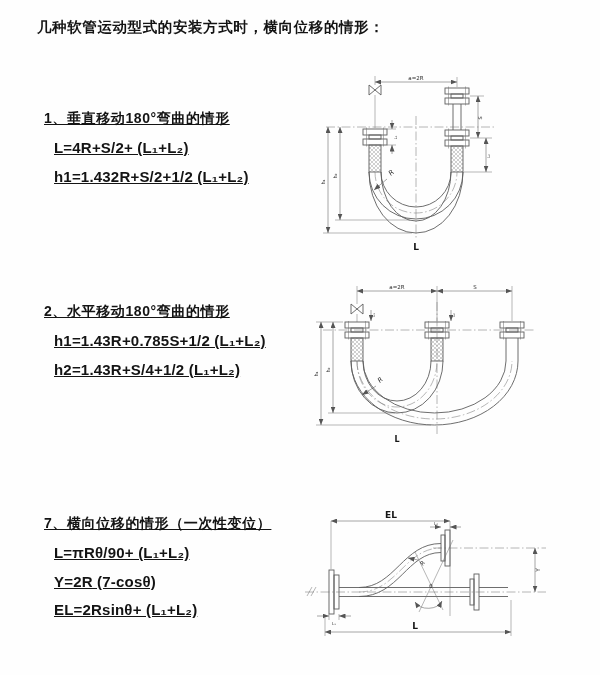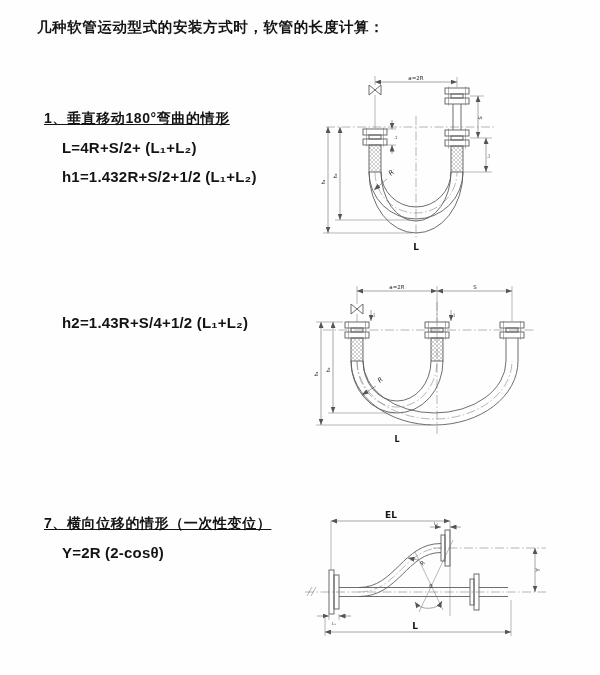--- a/index.html
+++ b/index.html
@@ -10,42 +10,42 @@
   }
   .doc-title {
     position:absolute; left:37px; top:18px;
     font-size:14.5px; font-weight:700; letter-spacing:.6px; white-space:nowrap;
   }
   .section { position:absolute; left:44px; }
   #section-1 { top:110px; }
   #section-2 { top:303px; }
   #section-3 { top:515px; }
   .sec-heading { font-size:14px; font-weight:700; letter-spacing:.6px; white-space:nowrap;text-decoration:underline; }
-  .formulas { margin:6px 0 0 18px; }
+  .formulas { margin:6px 0 0 10px;text-decoration:underline; }
   .formula {
     font-size:15px; font-weight:700; line-height:28.5px;
     letter-spacing:.2px; white-space:nowrap;
   }
   .diagram { position:absolute; }
   #diagram-1 { left:312px; top:74px; }
   #diagram-2 { left:305px; top:282px; }
   #diagram-3 { left:303px; top:508px; }
   
   .s    { stroke:#5e5e5e; stroke-width:.9;  fill:none; }
   .thin { stroke:#6e6e6e; stroke-width:.5;  fill:none; }
   .dim  { stroke:#5c5c5c; stroke-width:.55; fill:none; }
   .cl   { stroke:#7a7a7a; stroke-width:.55; fill:none; stroke-dasharray:9 2.5 1.5 2.5; }
   .lbl  { font-family:"DejaVu Sans",sans-serif; fill:#2b2b2b; font-weight:400; }
   .lbl-big { font-family:"DejaVu Sans",sans-serif; fill:#161616; font-weight:700; }
   .ital { font-style:italic; }
 </style>
 </head>
 <body>
 
-<div class="doc-title">几种软管运动型式的安装方式时，软管的长度计算：</div>
+<div class="doc-title">几种软管运动型式的安装方式时，横向位移的情形：</div>
 
 <div class="section" id="section-1">
   <div class="sec-heading">1、垂直移动180°弯曲的情形</div>
   <div class="formulas">
     <div class="formula">L=4R+S/2+ (L₁+L₂)</div>
     <div class="formula">h1=1.432R+S/2+1/2 (L₁+L₂)</div>
   </div>
 </div>
 
 <svg class="diagram" id="diagram-1" width="215" height="180" viewBox="0 0 215 180">
@@ -146,21 +146,23 @@
     <text class="lbl" transform="translate(84.5,63.5) rotate(-90)" font-size="4" text-anchor="middle">L₁</text>
   </g>
 
   <g>
     <text class="lbl ital" transform="translate(79,102) rotate(-42)" font-size="7">R</text>
     <line class="dim" x1="75" y1="105" x2="62" y2="116" marker-end="url(#arr1)"></line>
   </g>
 </svg>
 
 <div class="section" id="section-2">
+  <div class="sec-heading">2、水平移动180°弯曲的情形</div>
   <div class="formulas">
+    <div class="formula">h1=1.43R+0.785S+1/2 (L₁+L₂)</div>
     <div class="formula">h2=1.43R+S/4+1/2 (L₁+L₂)</div>
   </div>
 </div>
 
 <svg class="diagram" id="diagram-2" width="237" height="172" viewBox="0 0 237 172">
   <defs>
     <marker id="arr2" markerWidth="7" markerHeight="5" refX="6.5" refY="2.5" orient="auto" markerUnits="userSpaceOnUse">
       <path d="M0,0 L6.5,2.5 L0,5 z" fill="#555"></path>
     </marker>
     <marker id="arr2s" markerWidth="7" markerHeight="5" refX="0.5" refY="2.5" orient="auto" markerUnits="userSpaceOnUse">
@@ -252,21 +254,23 @@
 
   <g>
     <text class="lbl ital" transform="translate(75,101) rotate(-42)" font-size="6.5">R</text>
     <line class="dim" x1="71" y1="104" x2="57" y2="113" marker-end="url(#arr2)"></line>
   </g>
 </svg>
 
 <div class="section" id="section-3">
   <div class="sec-heading">7、横向位移的情形（一次性变位）</div>
   <div class="formulas">
-    <div class="formula">Y=2R (2-cosθ)</div>
+    <div class="formula">L=πRθ/90+ (L₁+L₂)</div>
+    <div class="formula">Y=2R (7-cosθ)</div>
+    <div class="formula">EL=2Rsinθ+ (L₁+L₂)</div>
   </div>
 </div>
 
 <svg class="diagram" id="diagram-3" width="248" height="138" viewBox="0 0 248 138">
   <defs>
     <marker id="arr3" markerWidth="7" markerHeight="5" refX="6.5" refY="2.5" orient="auto" markerUnits="userSpaceOnUse">
       <path d="M0,0 L6.5,2.5 L0,5 z" fill="#555"></path>
     </marker>
     <marker id="arr3s" markerWidth="7" markerHeight="5" refX="0.5" refY="2.5" orient="auto" markerUnits="userSpaceOnUse">
       <path d="M6.5,0 L0.5,2.5 L6.5,5 z" fill="#555"></path>

